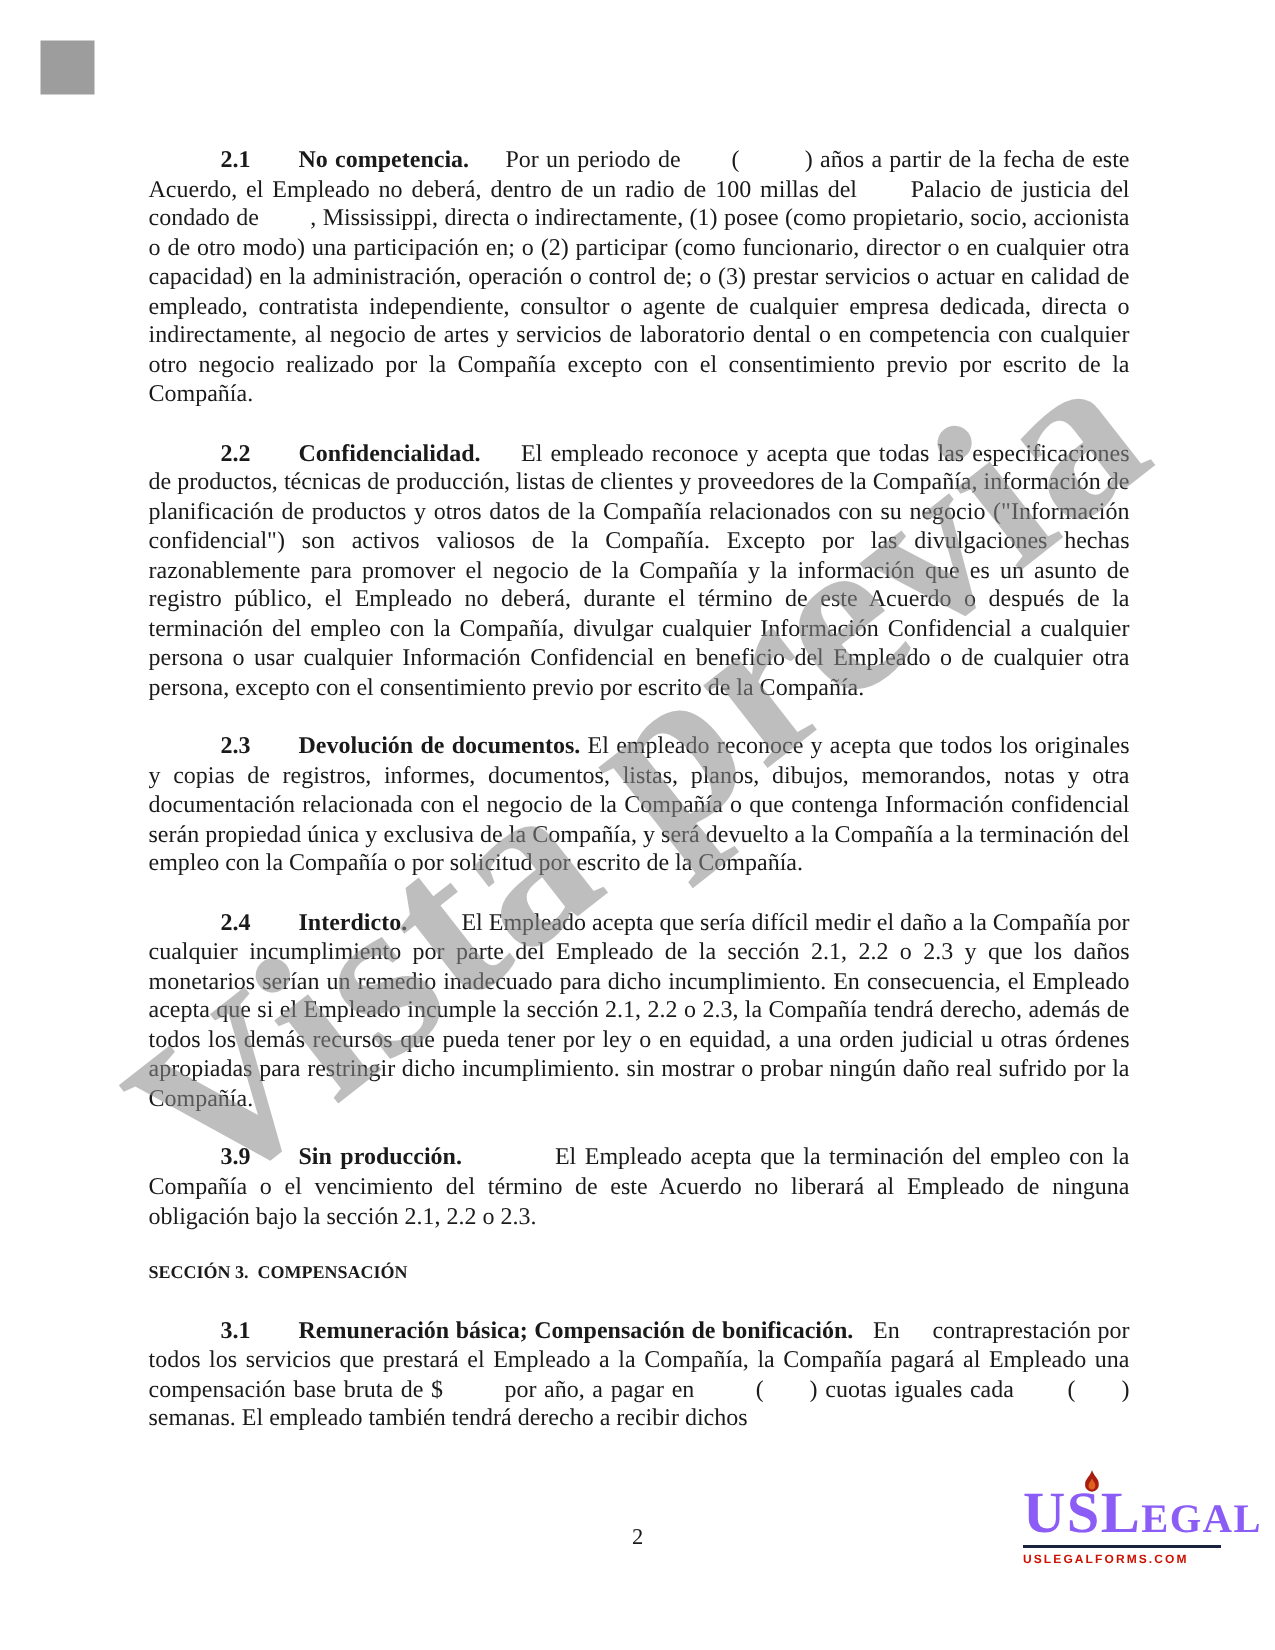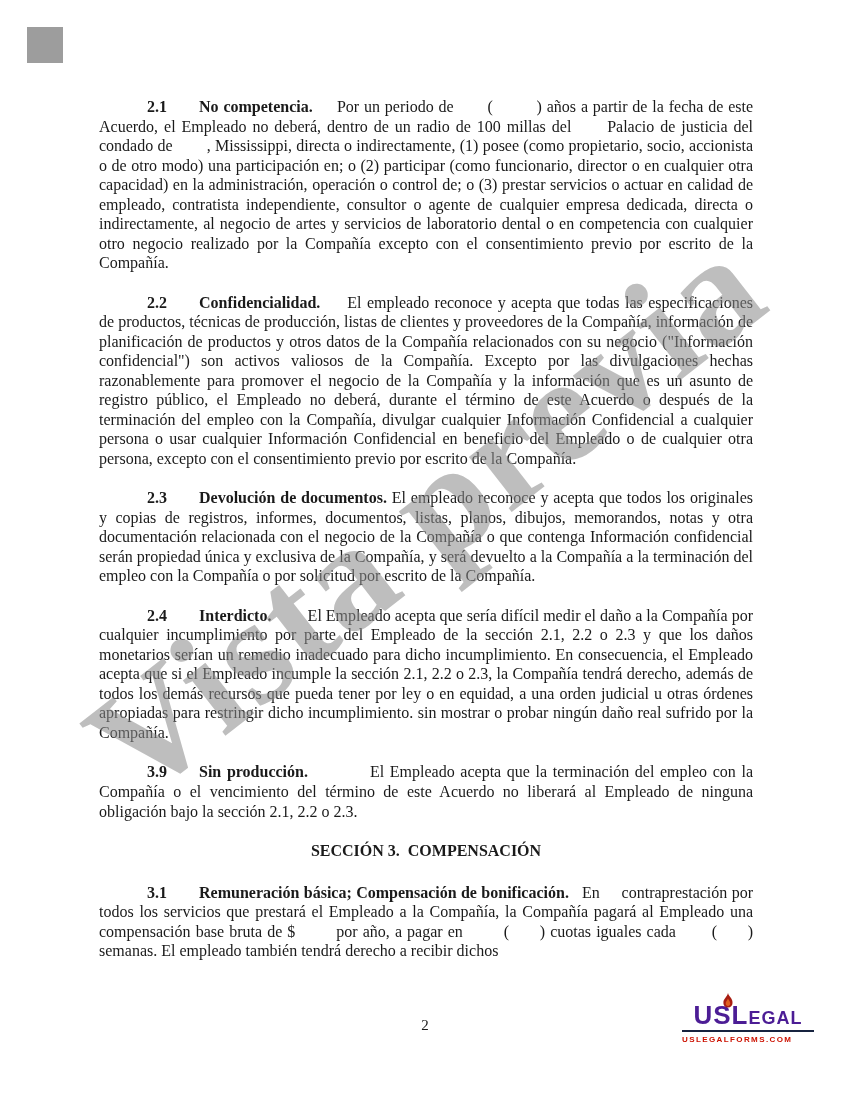--- a/index.html
+++ b/index.html
@@ -43,24 +43,23 @@
     display: inline-block;
     width: 52px;
     font-weight: bold;
     text-indent: 0;
   }
 
   .sec-title { font-weight: bold; }
 
   .sec3-heading {
     margin: 2px 0 22px 0;
-    font-size: 16px;
+    font-size: 12px;
     font-weight: bold;
     text-indent: 0;
-    text-align: center;
   }
 
   .watermark {
     position: absolute;
     left: 425px;
     top: 515px;
     transform: translate(-50%, -50%) rotate(-38deg);
     font-size: 152px;
     font-weight: bold;
     font-family: "Liberation Serif", "DejaVu Serif", serif;
@@ -92,26 +91,26 @@
   .logo-flame {
     position: absolute;
     left: 40px;
     top: -9px;
     width: 12px;
     height: 15px;
     display: inline-block;
   }
 
   .logo-word {
-    font-family: Liberation Sans, sans-serif;
+    font-family: Liberation Serif, serif;
     font-variant: small-caps;
     font-weight: bold;
-    font-size: 26px;
+    font-size: 39px;
     line-height: 1;
-    color: #4c1d95;
+    color: #8b5cf6;
     letter-spacing: 1px;
   }
 
   .logo-rule {
     height: 2px;
     background: #17233f;
     margin: 2px 0 3px 0;
   }
 
   .logo-site {

